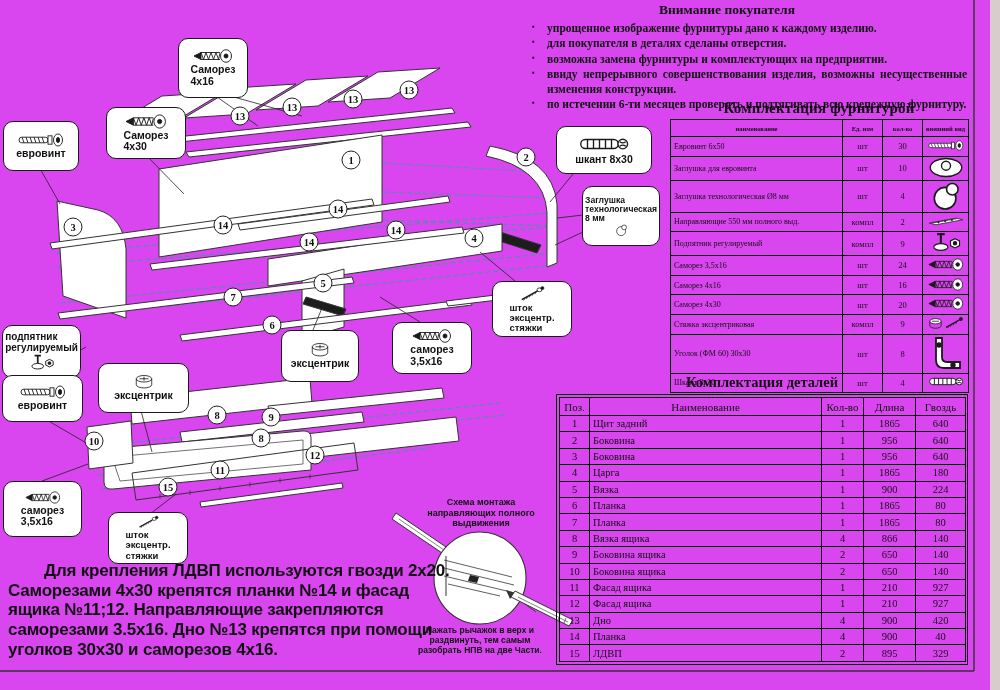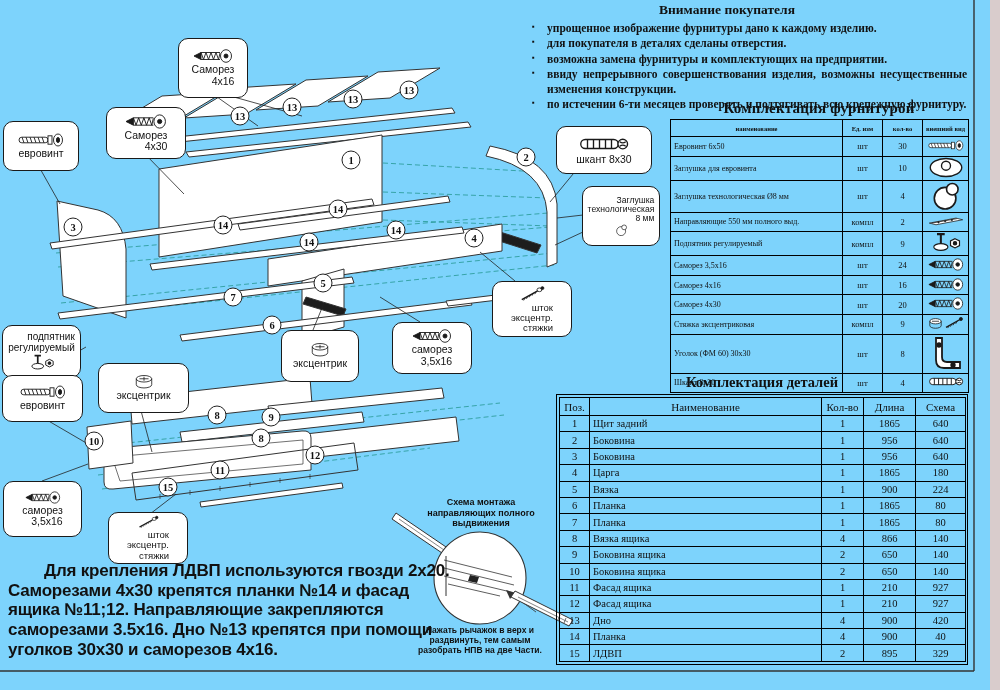--- a/index.html
+++ b/index.html
@@ -1,24 +1,24 @@
 <!DOCTYPE html>
 <html><head>
 <meta charset="utf-8">
 <style>
   html,body{margin:0;padding:0;background:#fff;}
-  .page{position:relative;width:1000px;height:690px;background:#7dd3fc;overflow:hidden;
+  .page{position:relative;width:1000px;height:690px;background:#d946ef;overflow:hidden;
         font-family:"Liberation Sans",sans-serif;color:#111;}
   .abs{position:absolute;}
   svg.diagram{position:absolute;left:0;top:0;z-index:1;}
 
   
   .callout{position:absolute;z-index:3;background:#fff;border:1.6px solid #1a1a1a;border-radius:10px;
            display:flex;flex-direction:column;align-items:center;justify-content:center;gap:1px;padding:2px;}
-  .callout .lbl{font-weight:400;text-align:right;line-height:1.07;white-space:pre-line;
+  .callout .lbl{font-weight:700;text-align:left;line-height:1.07;white-space:pre-line;
                 font-family:"Liberation Sans",sans-serif;}
 
   
   .pnum{position:absolute;z-index:2;width:17px;height:17px;border:1.3px solid #222;border-radius:50%;
         background:#fff;display:flex;align-items:center;justify-content:center;transform:translate(-50%,-50%);
         font:700 10.5px "Liberation Serif",serif;}
 
   
   .attention{left:487px;top:2px;width:480px;z-index:2;}
   .attention h1{margin:0 0 3px 0;text-align:center;font:700 13.5px "Liberation Serif",serif;}
@@ -333,21 +333,21 @@
             <col style="width:42px">
             <col style="width:52px">
             <col style="width:50px">
           </colgroup>
         <thead>
             <tr id="parts-head">
               <th>Поз.</th>
               <th>Наименование</th>
               <th>Кол-во</th>
               <th>Длина</th>
-              <th>Схема</th>
+              <th>Гвоздь</th>
             </tr>
           </thead>
         <tbody id="parts-body">
             <tr>
               <td class="c">1</td>
               <td>Щит задний</td>
               <td class="c">1</td>
               <td class="c">1865</td>
               <td class="c">640</td>
             </tr>

